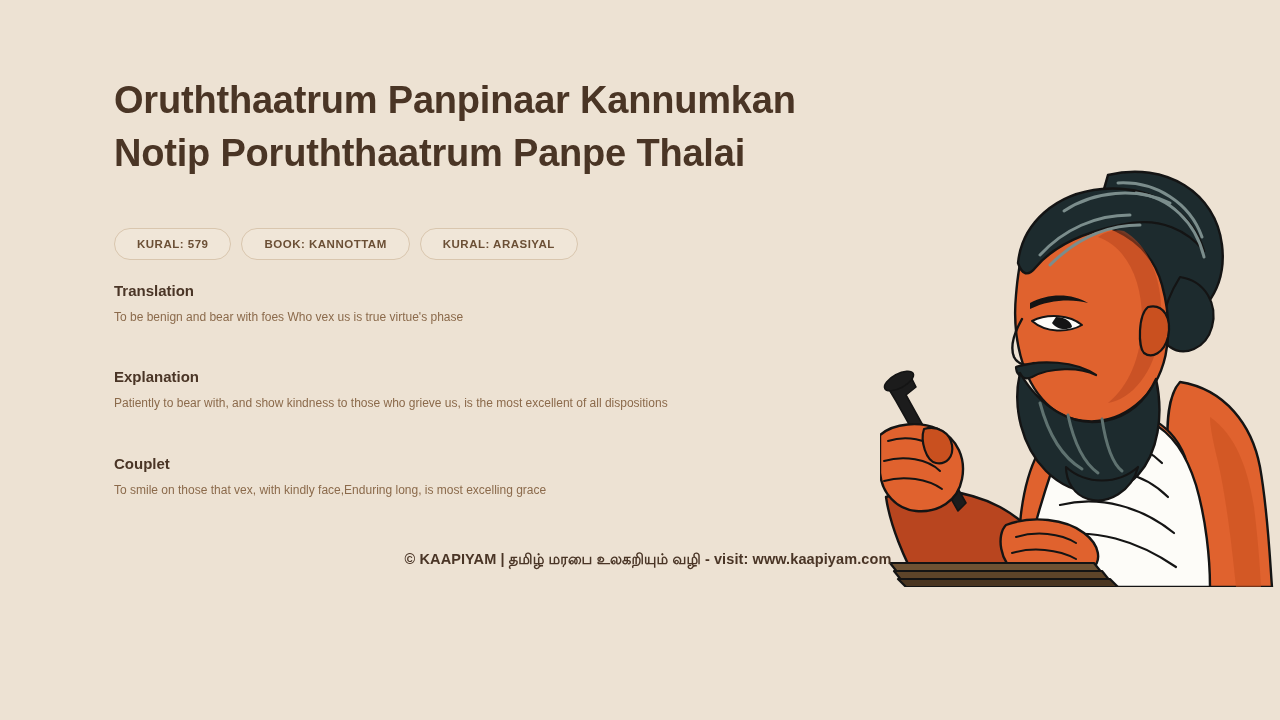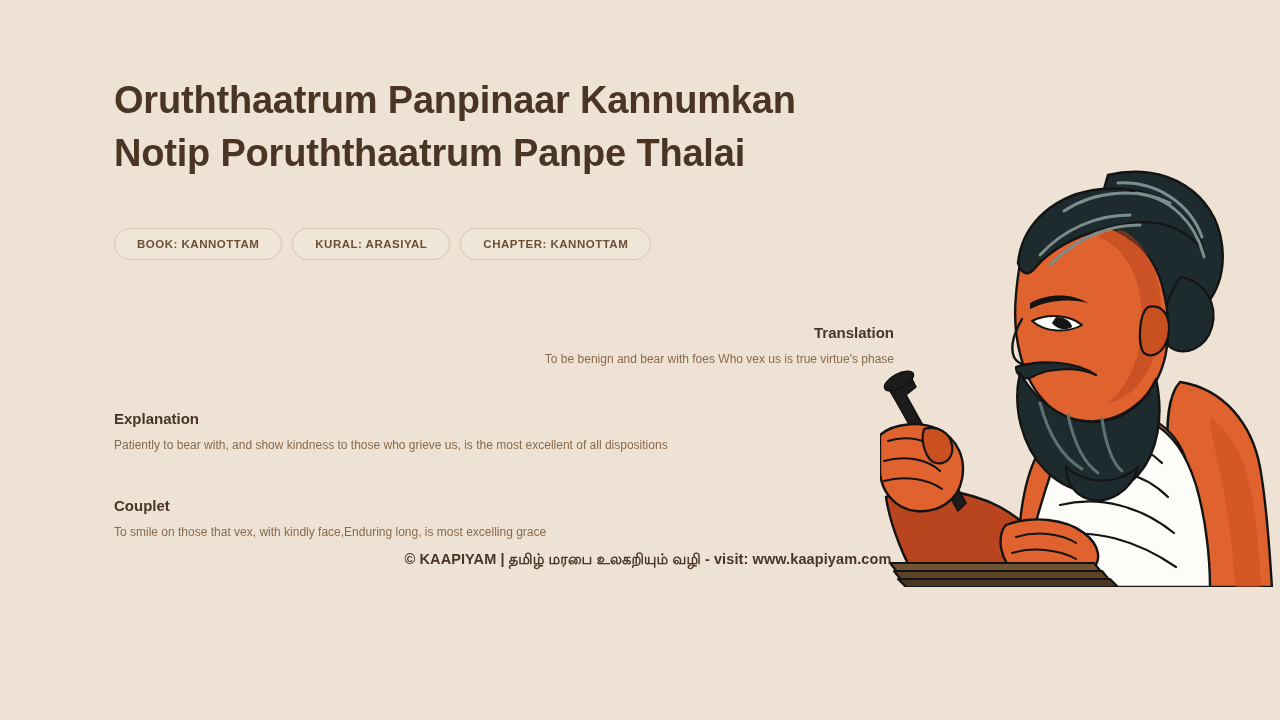--- a/index.html
+++ b/index.html
@@ -76,22 +76,21 @@
     letter-spacing: 0.5px;
     color: #6b4f35;
     white-space: nowrap;
     box-sizing: border-box;
   }
 
   .section {
     margin-top: 42px;
   }
   .section.first {
-    margin-top: 64px;
-    text-align: right;
+    margin-top: 22px;
   }
   .section-heading {
     font-size: 15px;
     font-weight: bold;
     color: #4a3526;
     margin: 0 0 10px 0;
   }
   .section-body {
     font-size: 12px;
     color: #8b6a4b;
@@ -189,23 +188,23 @@
         <path d="M18 412 L230 412 L238 420 L26 420 Z" fill="#4a3520" stroke="#141414" stroke-width="2.2" stroke-linejoin="round"></path>
       </g>
     </svg>
   </div>
 
   <div id="content">
 
     <h1 id="title">Oruththaatrum Panpinaar Kannumkan Notip Poruththaatrum Panpe Thalai</h1>
 
     <div id="pill-row">
+      <div class="pill">KURAL: 579</div>
       <div class="pill">BOOK: KANNOTTAM</div>
       <div class="pill">KURAL: ARASIYAL</div>
-      <div class="pill">CHAPTER: KANNOTTAM</div>
     </div>
 
     <div class="section first">
       <div class="section-heading">Translation</div>
       <p class="section-body">To be benign and bear with foes Who vex us is true virtue's phase</p>
     </div>
 
     <div class="section">
       <div class="section-heading">Explanation</div>
       <p class="section-body">Patiently to bear with, and show kindness to those who grieve us, is the most excellent of all dispositions</p>

